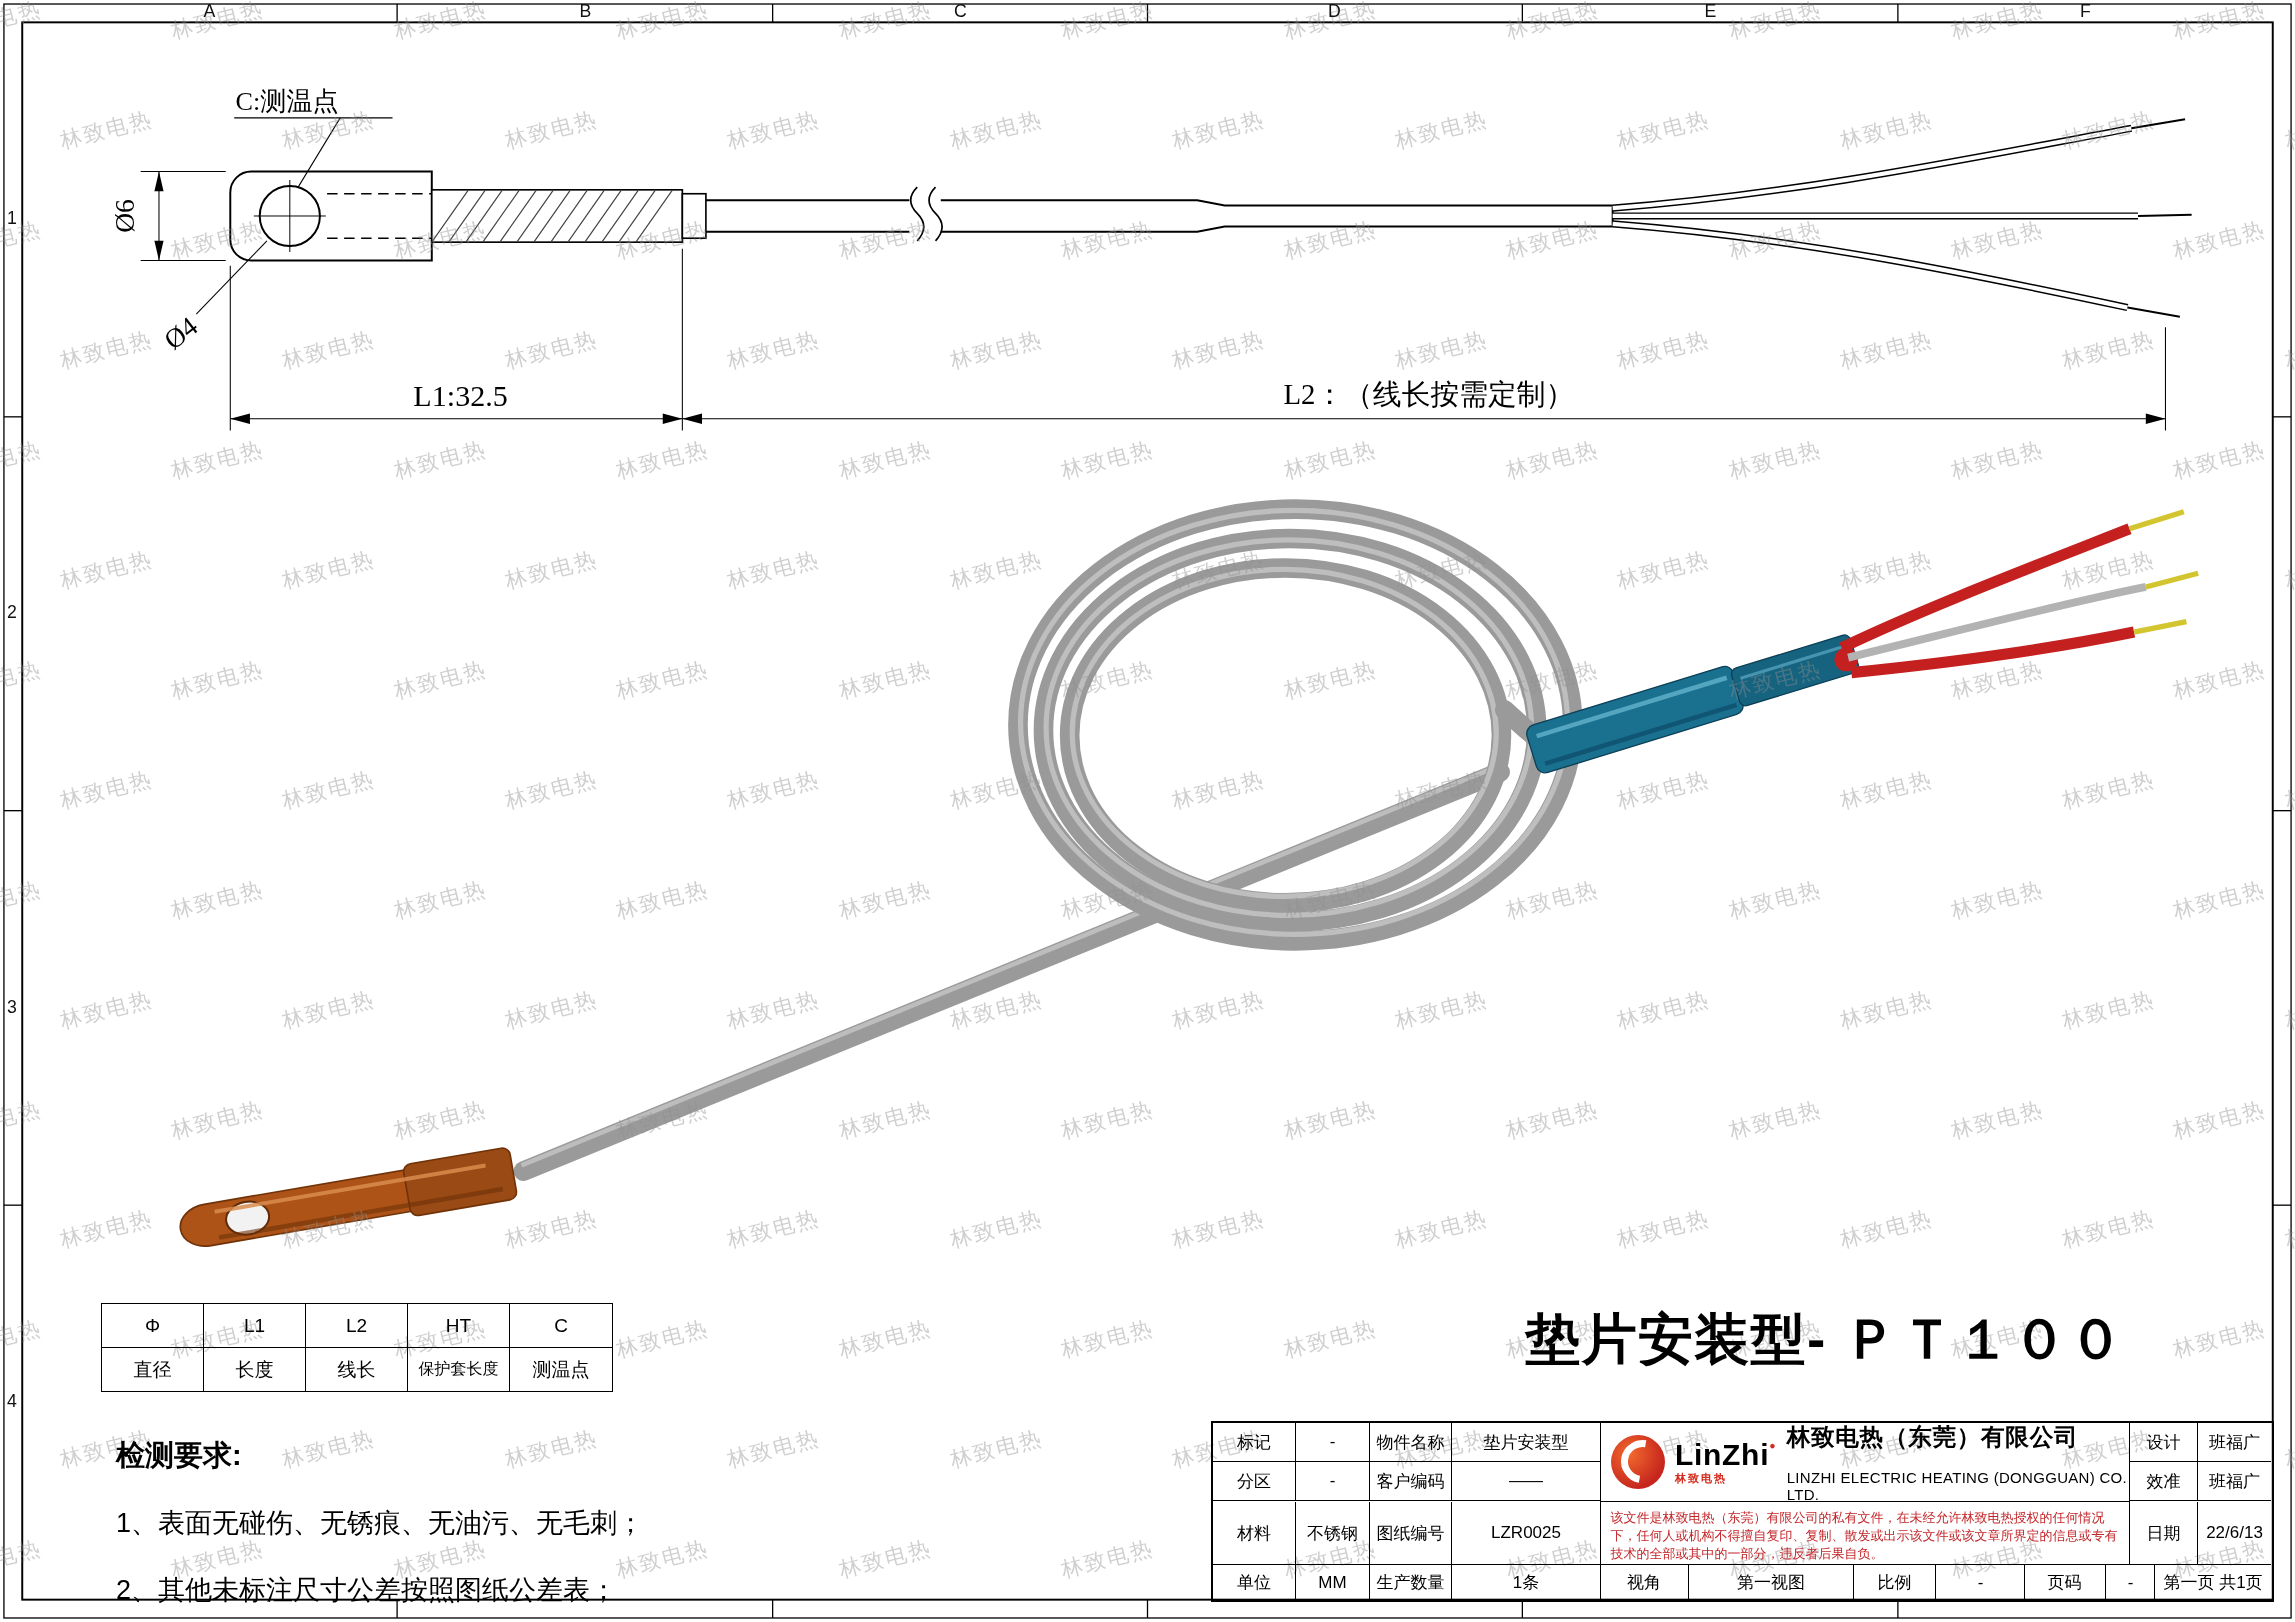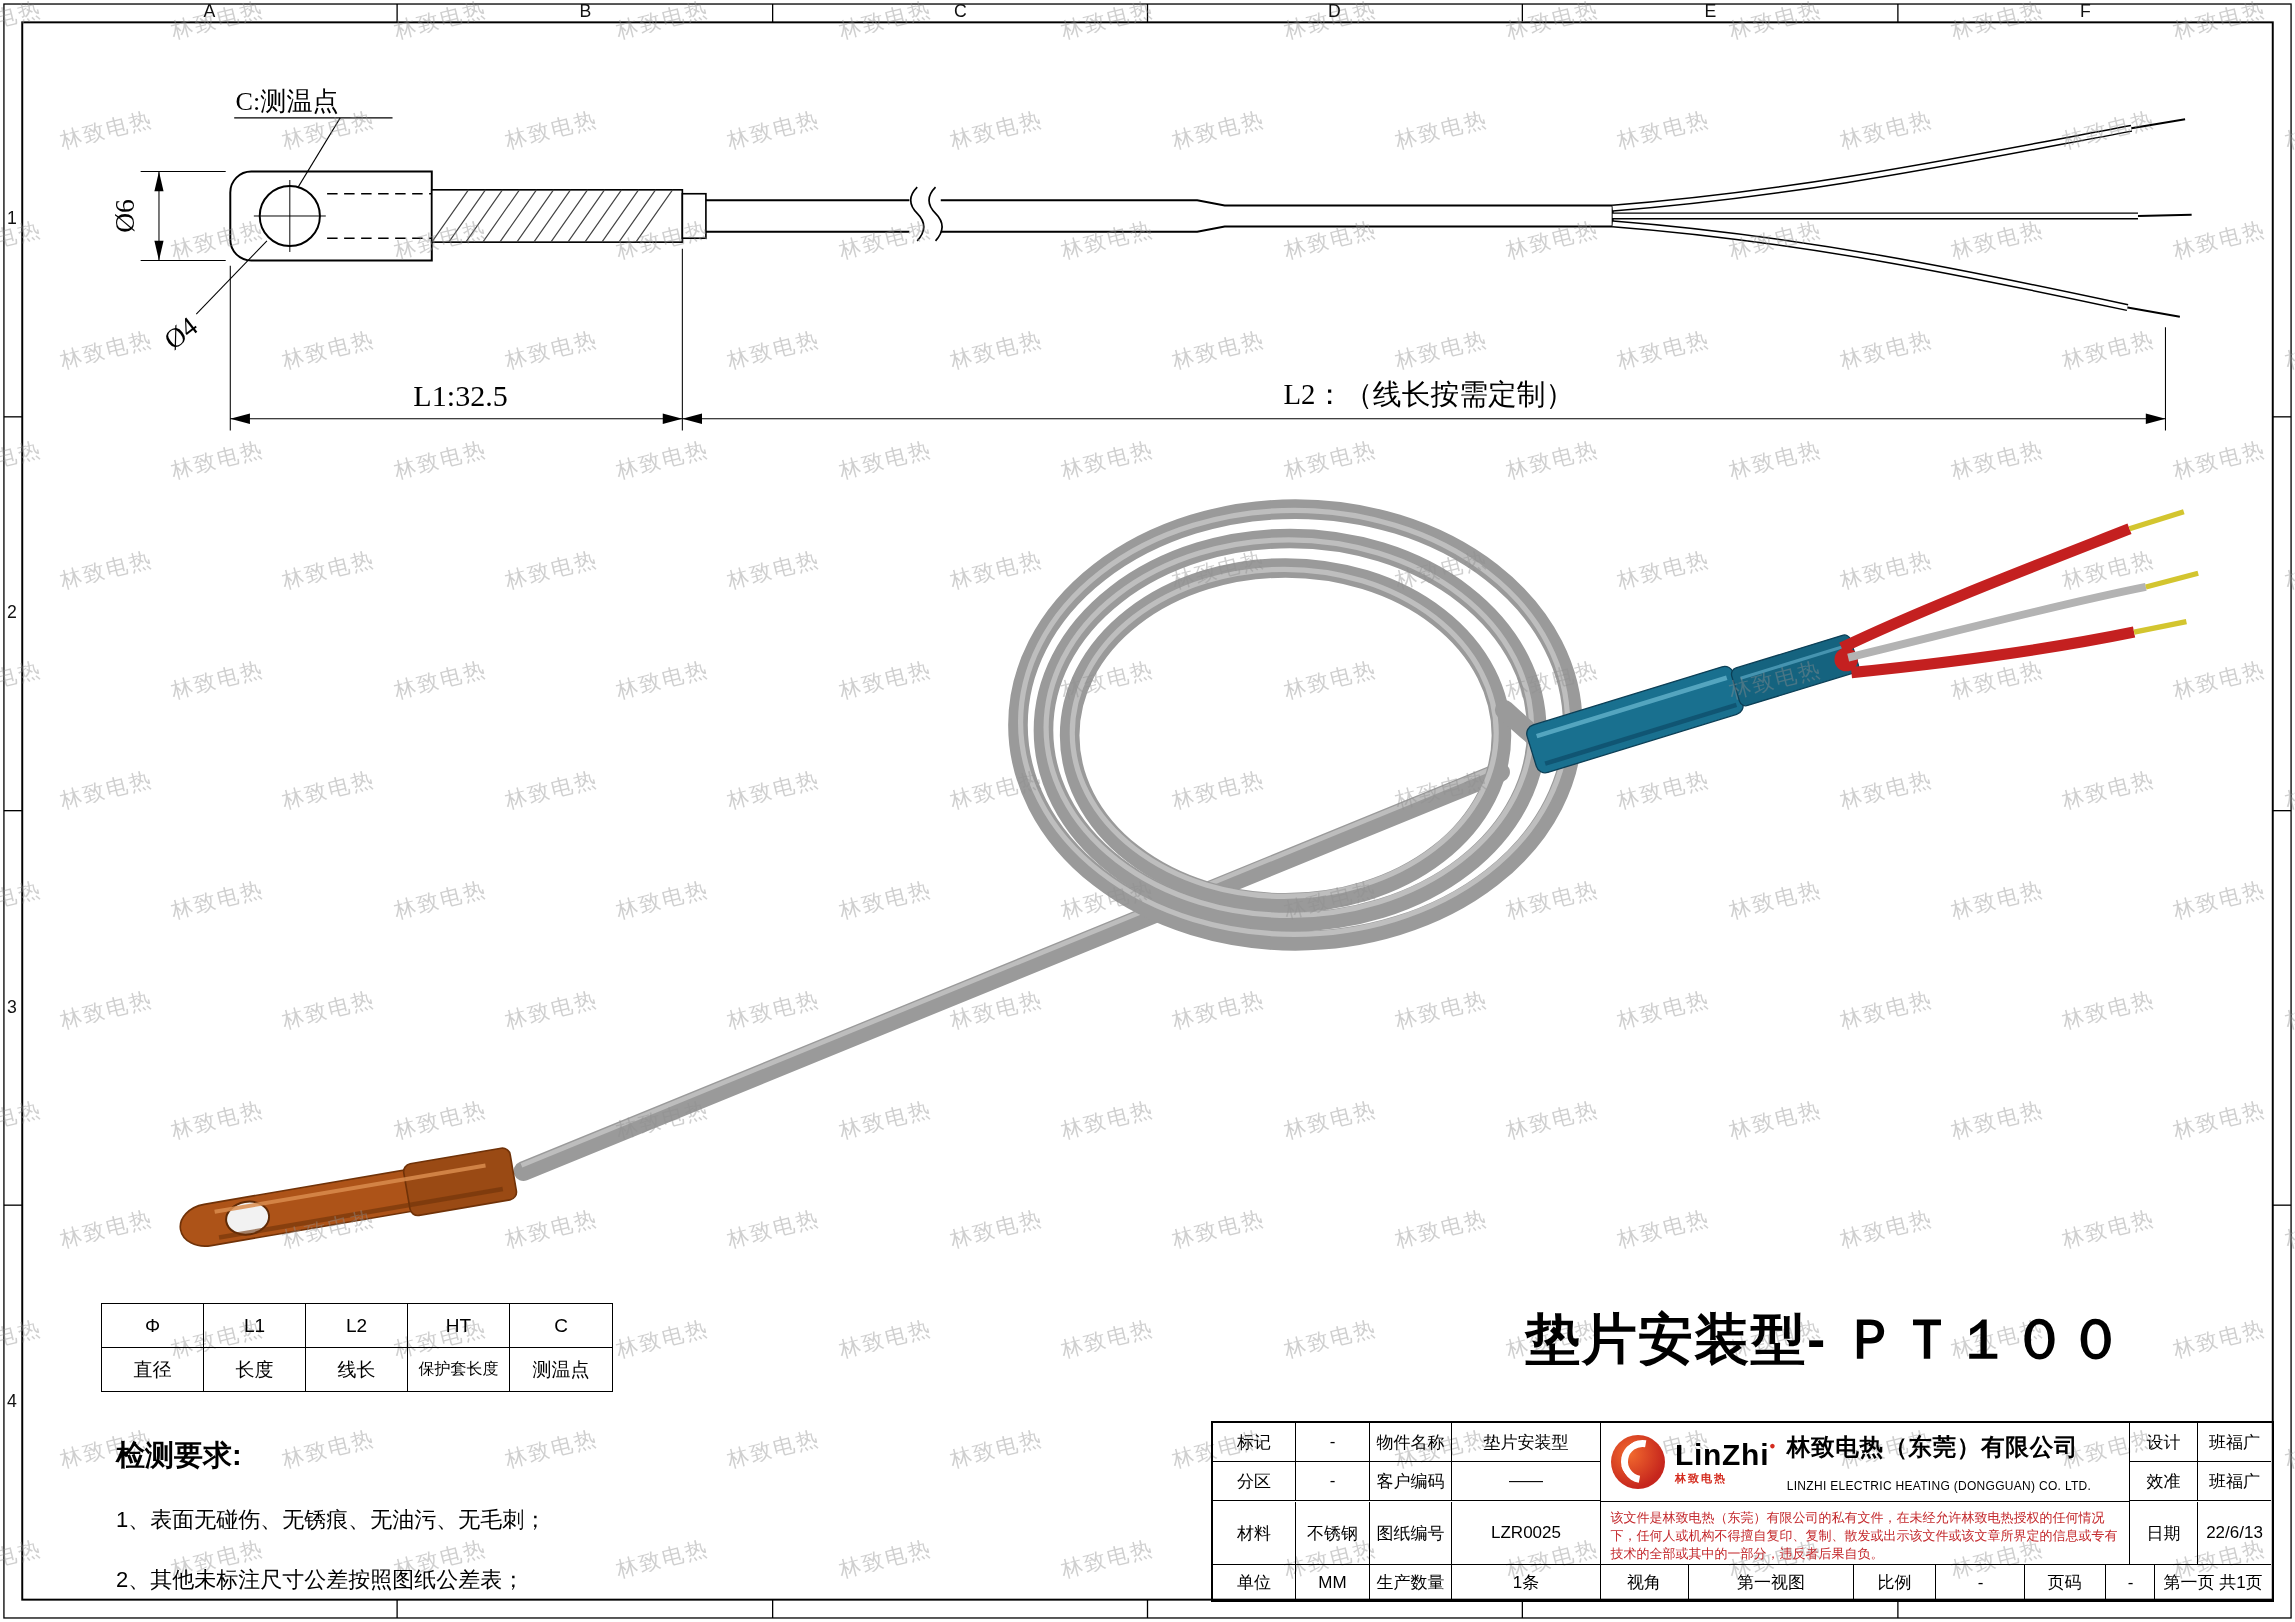--- a/index.html
+++ b/index.html
@@ -19,40 +19,40 @@
 
   .ptable{position:absolute;left:101px;top:1303px;width:510px;z-index:3;border:1.3px solid #000;background:transparent;}
   .ptable .prow{display:flex;height:43px;}
   .ptable .prow.hdr{border-bottom:1.3px solid #000;}
   .ptable .pcell{width:102px;box-sizing:border-box;border-right:1.3px solid #000;display:flex;
       align-items:center;justify-content:center;font-size:19px;}
   .ptable .pcell:last-child{border-right:none;}
 
   .reqs{position:absolute;left:116px;top:1436px;width:569px;z-index:3;}
   .req-title{font-size:29px;font-weight:bold;margin-bottom:5.2px;}
-  .req-item{font-size:22px;line-height:1.45;margin-top:28px;}
+  .req-item{font-size:27px;line-height:1.45;margin-top:28px;}
 
   .tblock{position:absolute;left:1211px;top:1421px;width:1063px;height:181px;z-index:3;
       border:2px solid #000;box-sizing:border-box;padding-left:7px;}
   .tb{position:absolute;box-sizing:border-box;border-right:1.3px solid #000;border-bottom:1.3px solid #000;
       display:flex;align-items:center;justify-content:center;font-size:17px;text-align:center;}
   .tb.nbr{border-right:none;}
   .tb.nbb{border-bottom:none;}
   .logo-cell{justify-content:flex-start;padding-left:10.5px;gap:10.5px;}
   .logo-mark{width:54px;height:54px;border-radius:50%;flex:0 0 auto;position:relative;
       background:radial-gradient(circle at 35% 35%, #f26a2e, #c6261d 70%);}
   .logo-mark::after{content:"";position:absolute;left:10.5px;top:5.2px;width:29px;height:29px;border-radius:50%;
       border:7.2px solid transparent;border-top-color:#fff;border-left-color:#fff;transform:rotate(-35deg);}
   .logo-text-col{display:flex;flex-direction:column;align-items:flex-start;line-height:1;}
   .logo-word{font-size:30px;font-weight:bold;letter-spacing:0.7px;}
   .logo-dot{color:#d42b1e;font-size:10.5px;vertical-align:top;}
   .logo-sub{font-size:11px;color:#d42b1e;font-weight:bold;letter-spacing:2px;margin-top:3.9px;}
   .company-col{display:flex;flex-direction:column;align-items:flex-start;text-align:left;}
   .company-cn{font-size:23.6px;font-weight:bold;letter-spacing:0.7px;}
-  .company-en{font-size:12px;margin-top:16px;letter-spacing:0.3px;}
+  .company-en{font-size:15px;margin-top:16px;letter-spacing:0.3px;}
   .disclaimer-cell{align-items:flex-start;justify-content:flex-start;text-align:left;
       padding:6.5px 10.5px;font-size:13px;line-height:1.42;color:#c3272b;}
 </style>
 </head>
 <body>
 
 <div class="page">
 
   <svg class="layer" width="2295" height="1622" viewBox="0 0 3508 2479">
 

